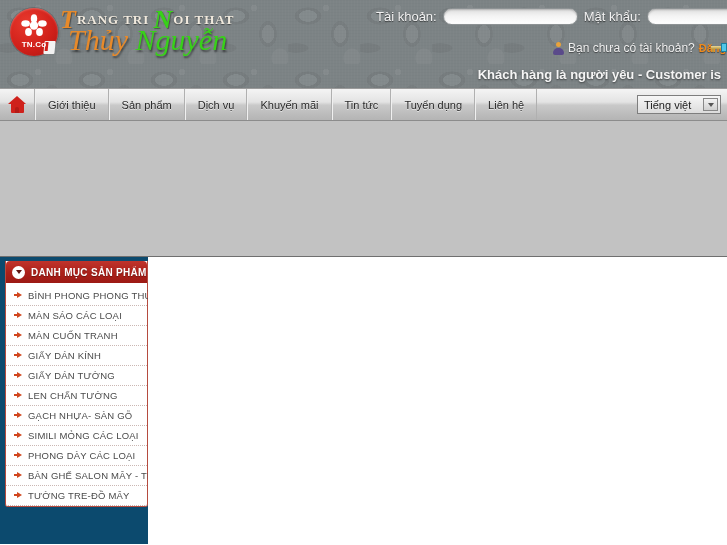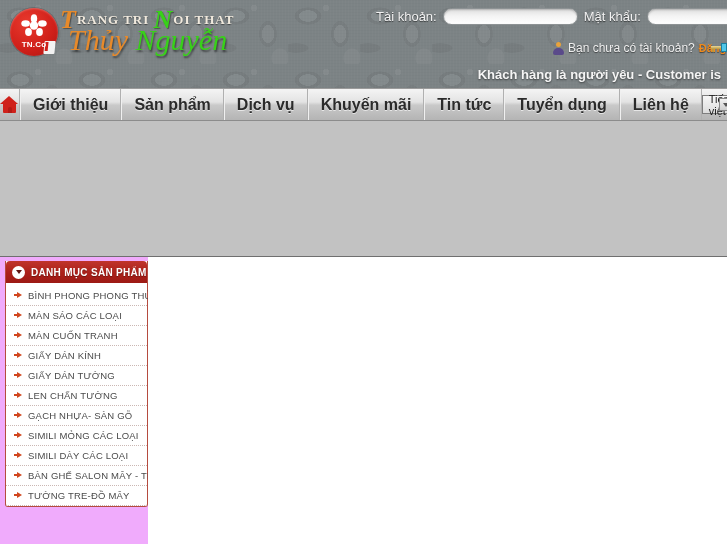--- a/index.html
+++ b/index.html
@@ -251,21 +251,21 @@
   }
   .home-icon .door {
     position: absolute; left: 7.5px; top: 11px;
     width: 4px; height: 6px;
     background: #b31b16;
     border-radius: 2px 2px 0 0;
   }
   .nav-item {
     display: flex; align-items: center;
     padding: 0 12px;
-    font-size: 16px; font-weight: bold;
+    font-size: 11px; font-weight: normal;
     color: #2b2b2b;
     border-right: 1px solid #b0b0b0;
     border-left: 1px solid #f0f0f0;
     white-space: nowrap;
     cursor: pointer;
     text-shadow: 0 1px 0 rgba(255,255,255,0.6);
   }
   .nav-spacer { flex: 1 1 auto; }
   .lang-select {
     align-self: center;
@@ -301,21 +301,21 @@
     height: 136px;
     background: #c2c2c2;
     border-bottom: 1px solid #6f6f6f;
   }
 
   
   .content {
     position: relative;
     width: 727px;
     height: 287px;
-    background: #f0abfc;
+    background: #0c4a6e;
     display: flex;
   }
   .sidebar {
     width: 148px;
     padding: 4px 0 0 5px;
     flex: 0 0 auto;
   }
   .cat-box {
     width: 143px;
     border: 1px solid #b54b3f;
@@ -503,21 +503,21 @@
           <li class="cat-item">
             <span class="arrow-icon"></span>
             <span class="cat-label">GẠCH NHỰA- SÀN GỖ</span>
           </li>
           <li class="cat-item">
             <span class="arrow-icon"></span>
             <span class="cat-label">SIMILI MỎNG CÁC LOẠI</span>
           </li>
           <li class="cat-item">
             <span class="arrow-icon"></span>
-            <span class="cat-label">SIMILI DÀY CÁC LOẠI</span>
+            <span class="cat-label">PHONG DÀY CÁC LOẠI</span>
           </li>
           <li class="cat-item">
             <span class="arrow-icon"></span>
             <span class="cat-label">BÀN GHẾ SALON MÂY - TRE</span>
           </li>
           <li class="cat-item">
             <span class="arrow-icon"></span>
             <span class="cat-label">TƯỜNG TRE-ĐỒ MÂY</span>
           </li>
         </ul>

